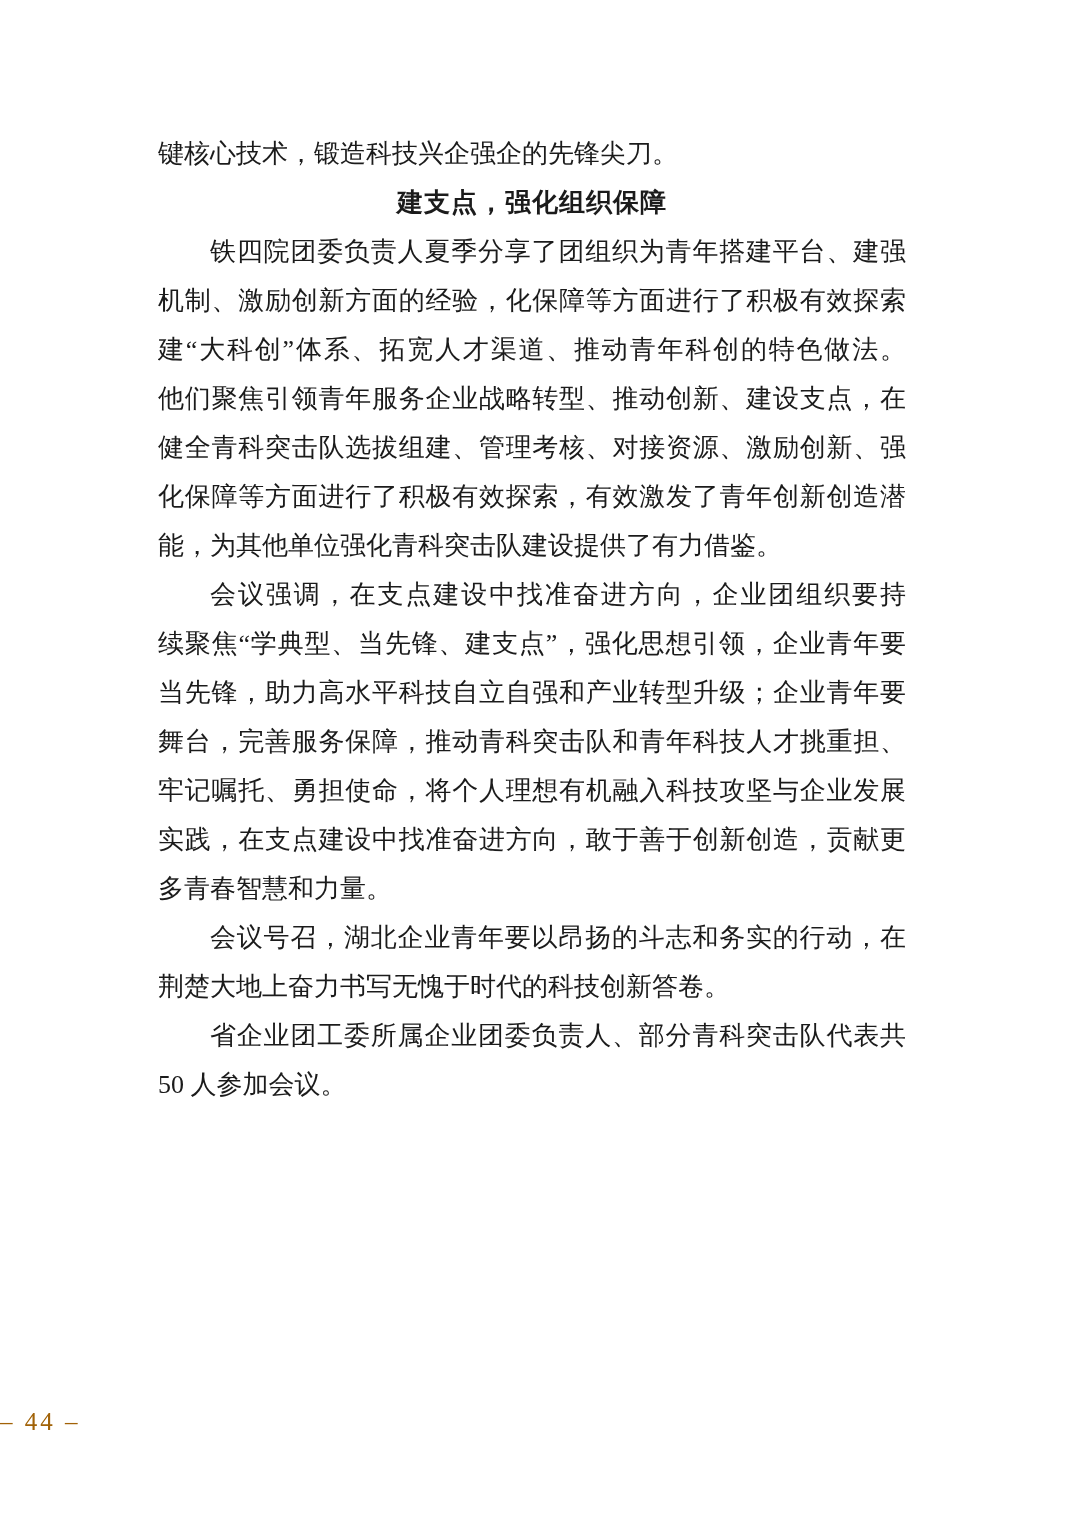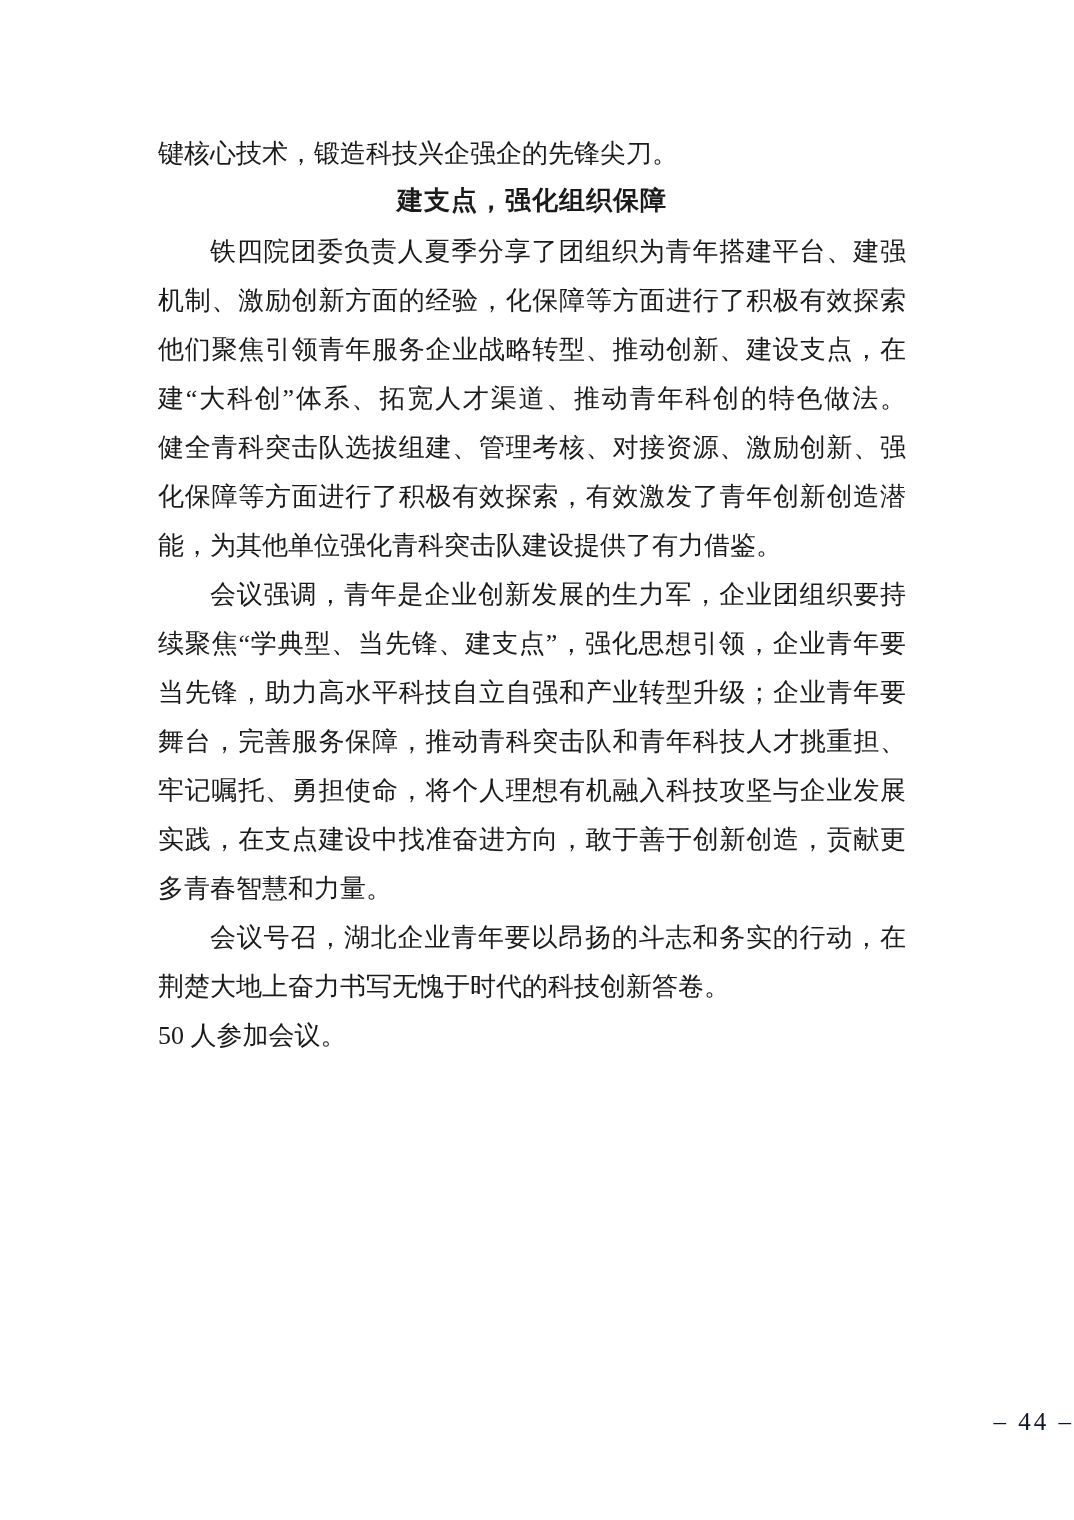--- a/index.html
+++ b/index.html
@@ -39,53 +39,53 @@
   }
   .line.end {
     text-align: left;
     text-align-last: left;
   }
   .line.heading {
     text-align: center;
     text-align-last: center;
     font-weight: 700;
     letter-spacing: 1px;
-    font-family: Liberation Mono, monospace;
   }
   .page-number {
     position: absolute;
     top: 1402px;
     left: 0;
     width: 100%;
-    text-align: right;
+    text-align: left;
     font-size: 25px;
     line-height: 40px;
     letter-spacing: 3px;
-    color: #0f172a;
+    color: #a16207;
   }
 </style>
 </head>
 <body>
 
 <div class="page">
   <div class="content">
     <div class="line end">键核心技术，锻造科技兴企强企的先锋尖刀。</div>
     <div class="line heading">建支点，强化组织保障</div>
     <div class="line first">铁四院团委负责人夏季分享了团组织为青年搭建平台、建强</div>
     <div class="line full">机制、激励创新方面的经验，化保障等方面进行了积极有效探索</div>
+    <div class="line full">建“大科创”体系、拓宽人才渠道、推动青年科创的特色做法。</div>
     <div class="line full">他们聚焦引领青年服务企业战略转型、推动创新、建设支点，在</div>
-    <div class="line full">建“大科创”体系、拓宽人才渠道、推动青年科创的特色做法。</div>
     <div class="line full">健全青科突击队选拔组建、管理考核、对接资源、激励创新、强</div>
     <div class="line full">化保障等方面进行了积极有效探索，有效激发了青年创新创造潜</div>
     <div class="line end">能，为其他单位强化青科突击队建设提供了有力借鉴。</div>
-    <div class="line first">会议强调，青年是企业创新发展的生力军，企业团组织要持</div>
+    <div class="line first">会议强调，在支点建设中找准奋进方向，企业团组织要持</div>
     <div class="line full">续聚焦“学典型、当先锋、建支点”，强化思想引领，企业青年要</div>
     <div class="line full">当先锋，助力高水平科技自立自强和产业转型升级；企业青年要</div>
     <div class="line full">舞台，完善服务保障，推动青科突击队和青年科技人才挑重担、</div>
     <div class="line full">牢记嘱托、勇担使命，将个人理想有机融入科技攻坚与企业发展</div>
     <div class="line full">实践，在支点建设中找准奋进方向，敢于善于创新创造，贡献更</div>
     <div class="line end">多青春智慧和力量。</div>
     <div class="line first">会议号召，湖北企业青年要以昂扬的斗志和务实的行动，在</div>
     <div class="line end">荆楚大地上奋力书写无愧于时代的科技创新答卷。</div>
+    <div class="line first">省企业团工委所属企业团委负责人、部分青科突击队代表共</div>
     <div class="line end">50 人参加会议。</div>
   </div>
   <div class="page-number">– 44 –</div>
 </div>
 
 </body></html>

